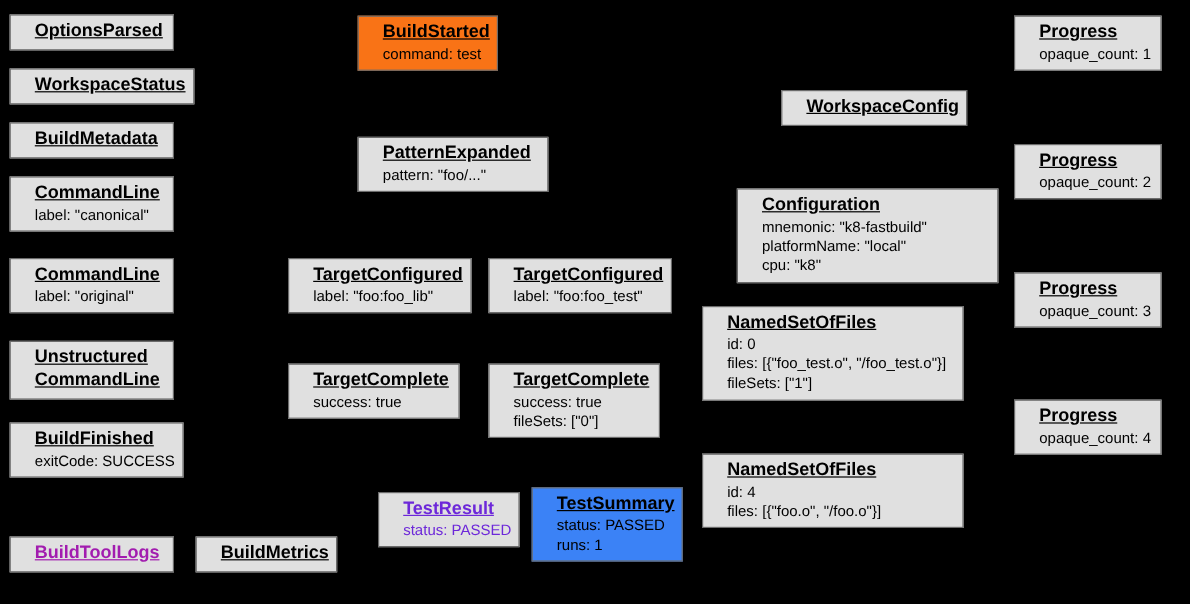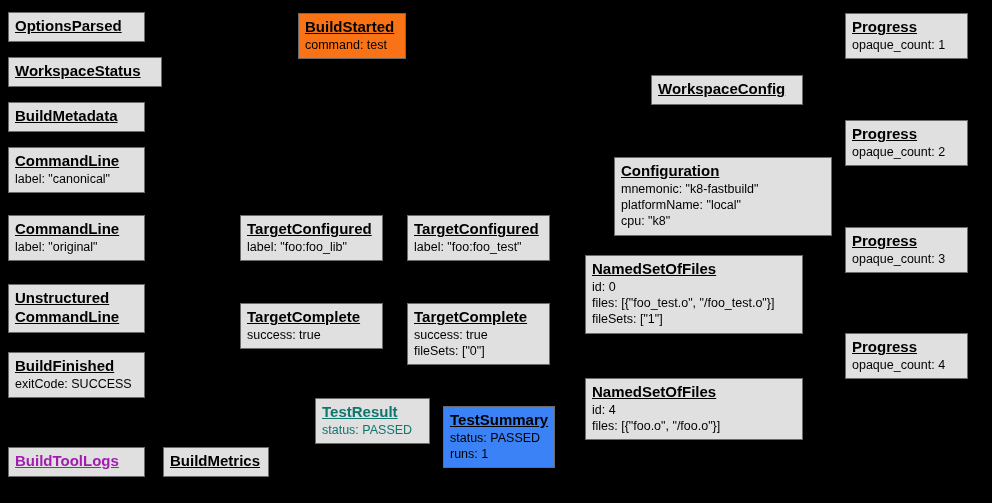--- a/index.html
+++ b/index.html
@@ -13,21 +13,21 @@
     width: 992px;
     height: 503px;
     background: #000000;
     overflow: hidden;
   }
   .box {
     position: absolute;
     box-sizing: border-box;
     background: #e0e0e0;
     border: 1.5px solid #6b6b6b;
-    padding: 4px 6px 5px 6px;
+    padding: 4px 6px 5px 20px;
     color: #000000;
   }
   .box-title {
     font-weight: bold;
     font-size: 15px;
     line-height: 1.25;
     text-decoration: underline;
     white-space: pre-line;
   }
   .box-field {
@@ -68,38 +68,42 @@
     <div class="box" style="left: 8px; top: 447px; min-width: 137px; background: rgb(224, 224, 224); border-color: rgb(107, 107, 107); color: #a21caf;">
       <div class="box-title">BuildToolLogs</div>
     </div>
     <div class="box" style="left: 163px; top: 447px; min-width: 106px; background: rgb(224, 224, 224); border-color: rgb(107, 107, 107); color: rgb(0, 0, 0);">
       <div class="box-title">BuildMetrics</div>
     </div>
     <div class="box" style="left: 298px; top: 13px; min-width: 108px; background: #f97316; border-color: rgb(107, 107, 107); color: rgb(0, 0, 0);">
       <div class="box-title">BuildStarted</div>
       <div class="box-field">command: test</div>
     </div>
+    <div class="box" style="left: 298px; top: 114px; min-width: 159px; background: rgb(224, 224, 224); border-color: rgb(107, 107, 107); color: rgb(0, 0, 0);">
+      <div class="box-title">PatternExpanded</div>
+      <div class="box-field">pattern: "foo/..."</div>
+    </div>
     <div class="box" style="left: 240px; top: 215px; min-width: 143px; background: rgb(224, 224, 224); border-color: rgb(107, 107, 107); color: rgb(0, 0, 0);">
       <div class="box-title">TargetConfigured</div>
       <div class="box-field">label: "foo:foo_lib"</div>
     </div>
     <div class="box" style="left: 407px; top: 215px; min-width: 143px; background: rgb(224, 224, 224); border-color: rgb(107, 107, 107); color: rgb(0, 0, 0);">
       <div class="box-title">TargetConfigured</div>
       <div class="box-field">label: "foo:foo_test"</div>
     </div>
     <div class="box" style="left: 240px; top: 303px; min-width: 143px; background: rgb(224, 224, 224); border-color: rgb(107, 107, 107); color: rgb(0, 0, 0);">
       <div class="box-title">TargetComplete</div>
       <div class="box-field">success: true</div>
     </div>
     <div class="box" style="left: 407px; top: 303px; min-width: 143px; background: rgb(224, 224, 224); border-color: rgb(107, 107, 107); color: rgb(0, 0, 0);">
       <div class="box-title">TargetComplete</div>
       <div class="box-field">success: true</div>
       <div class="box-field">fileSets: ["0"]</div>
     </div>
-    <div class="box" style="left: 315px; top: 398px; min-width: 115px; background: rgb(224, 224, 224); border-color: rgb(107, 107, 107); color: #0f766e;">
+    <div class="box" style="left: 315px; top: 410px; min-width: 115px; background: rgb(224, 224, 224); border-color: rgb(107, 107, 107); color: #6d28d9;">
       <div class="box-title">TestResult</div>
       <div class="box-field">status: PASSED</div>
     </div>
     <div class="box" style="left: 443px; top: 406px; min-width: 112px; background: #3b82f6; border-color: rgb(107, 107, 107); color: rgb(0, 0, 0);">
       <div class="box-title">TestSummary</div>
       <div class="box-field">status: PASSED</div>
       <div class="box-field">runs: 1</div>
     </div>
     <div class="box" style="left: 651px; top: 75px; min-width: 152px; background: rgb(224, 224, 224); border-color: rgb(107, 107, 107); color: rgb(0, 0, 0);">
       <div class="box-title">WorkspaceConfig</div>

